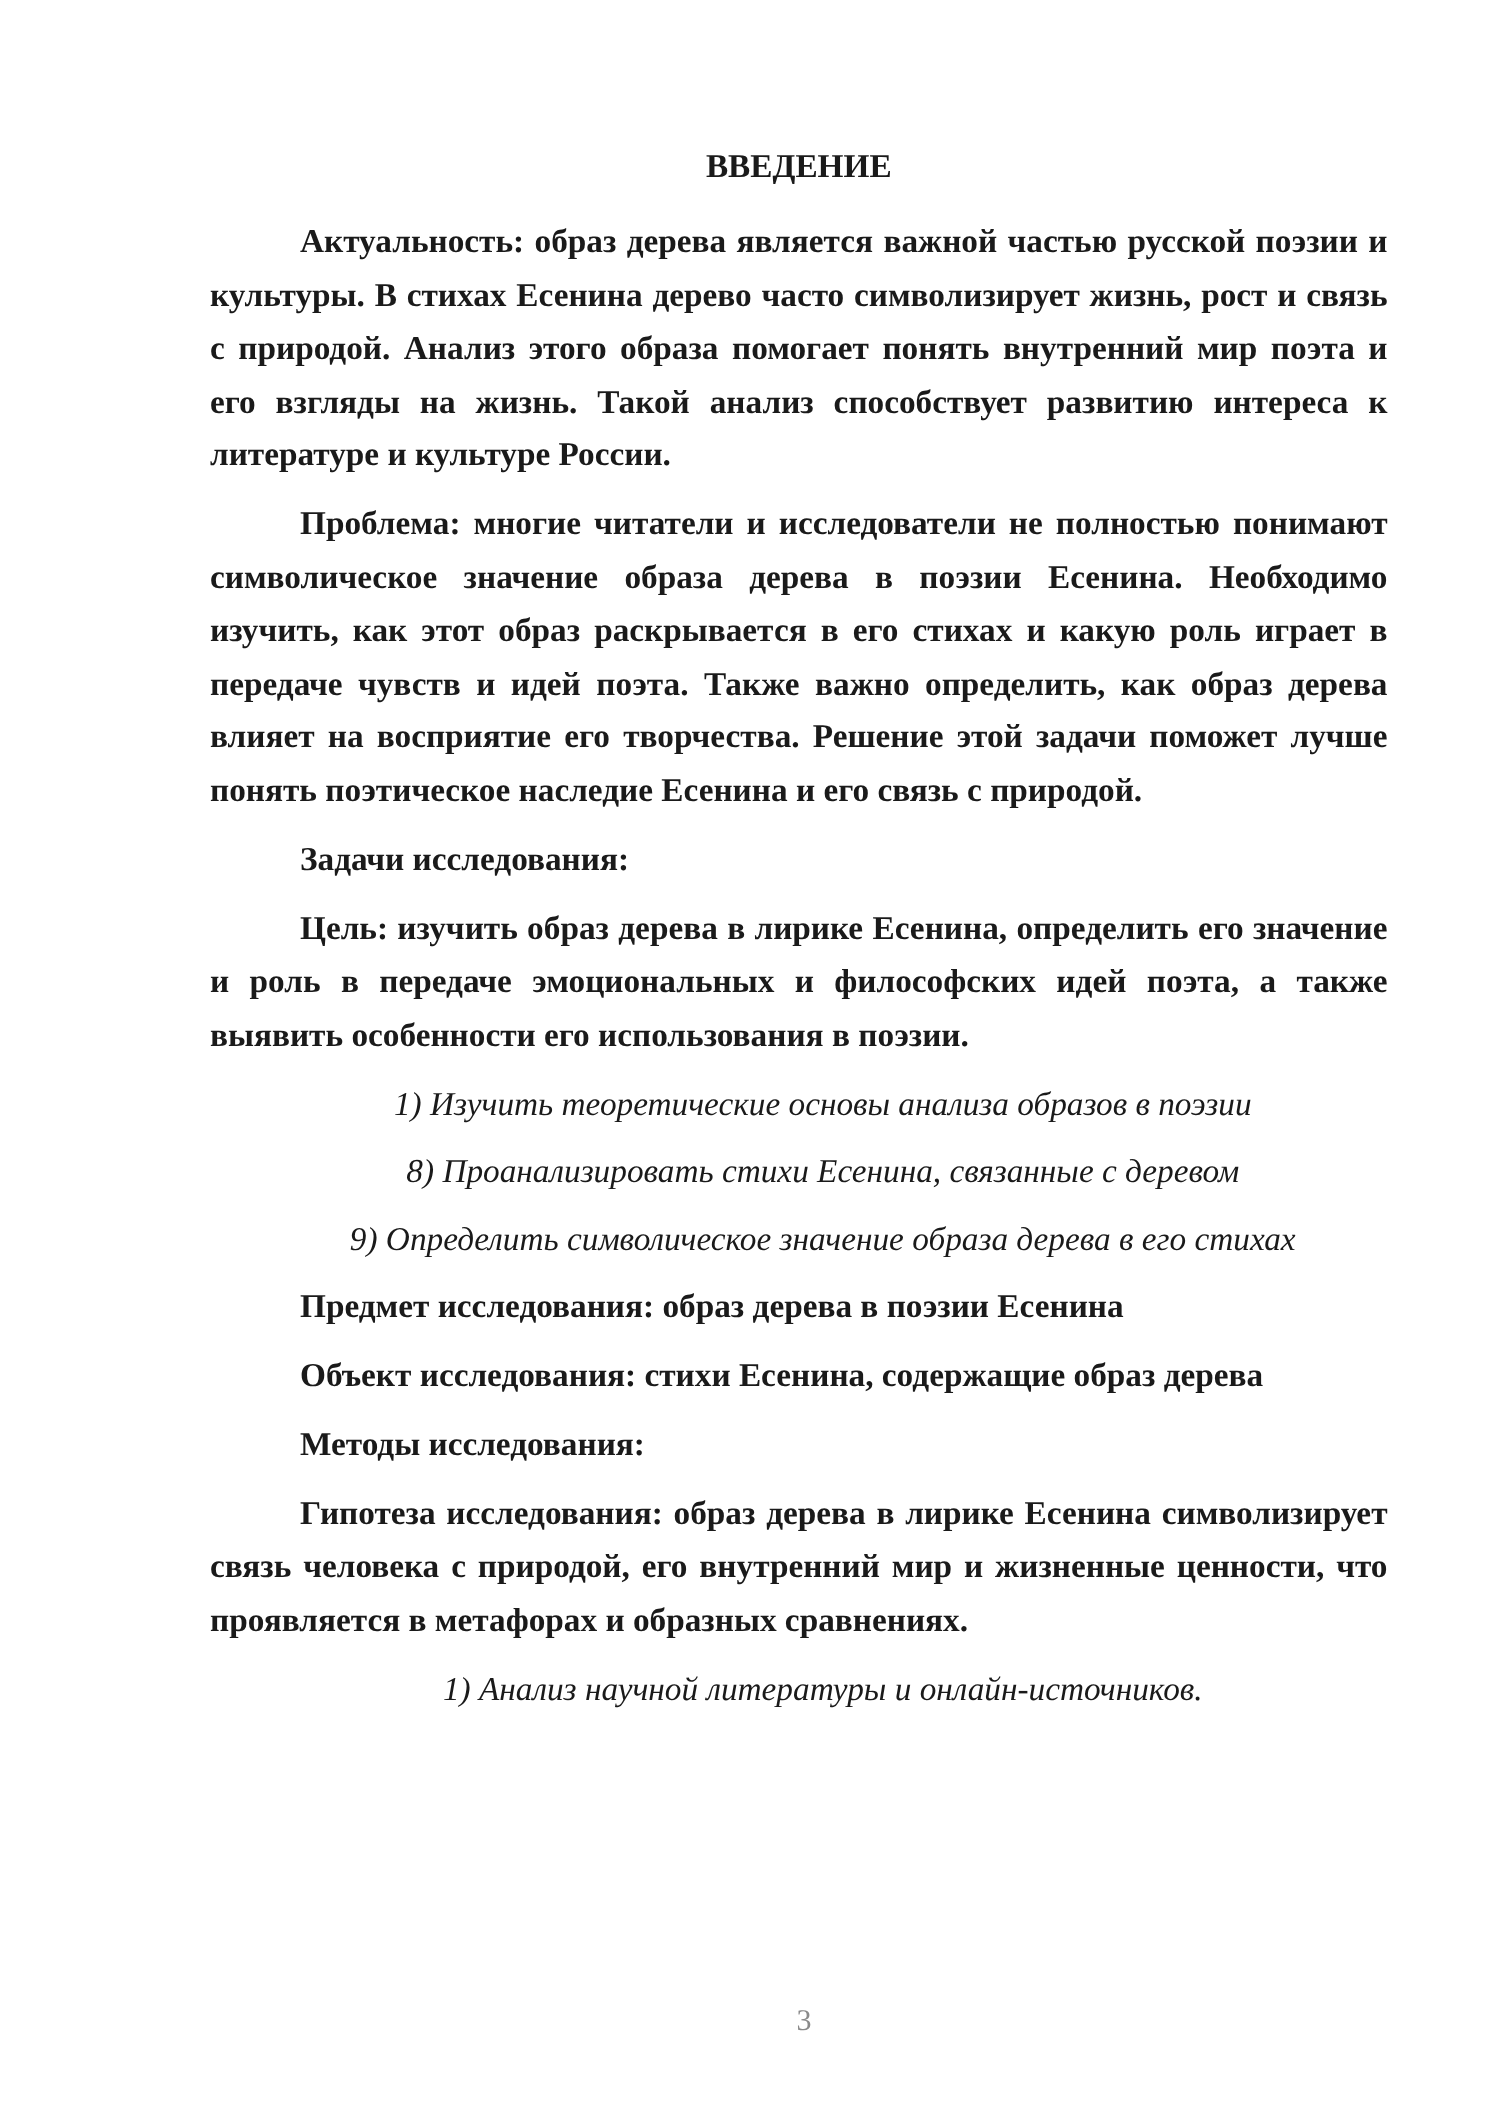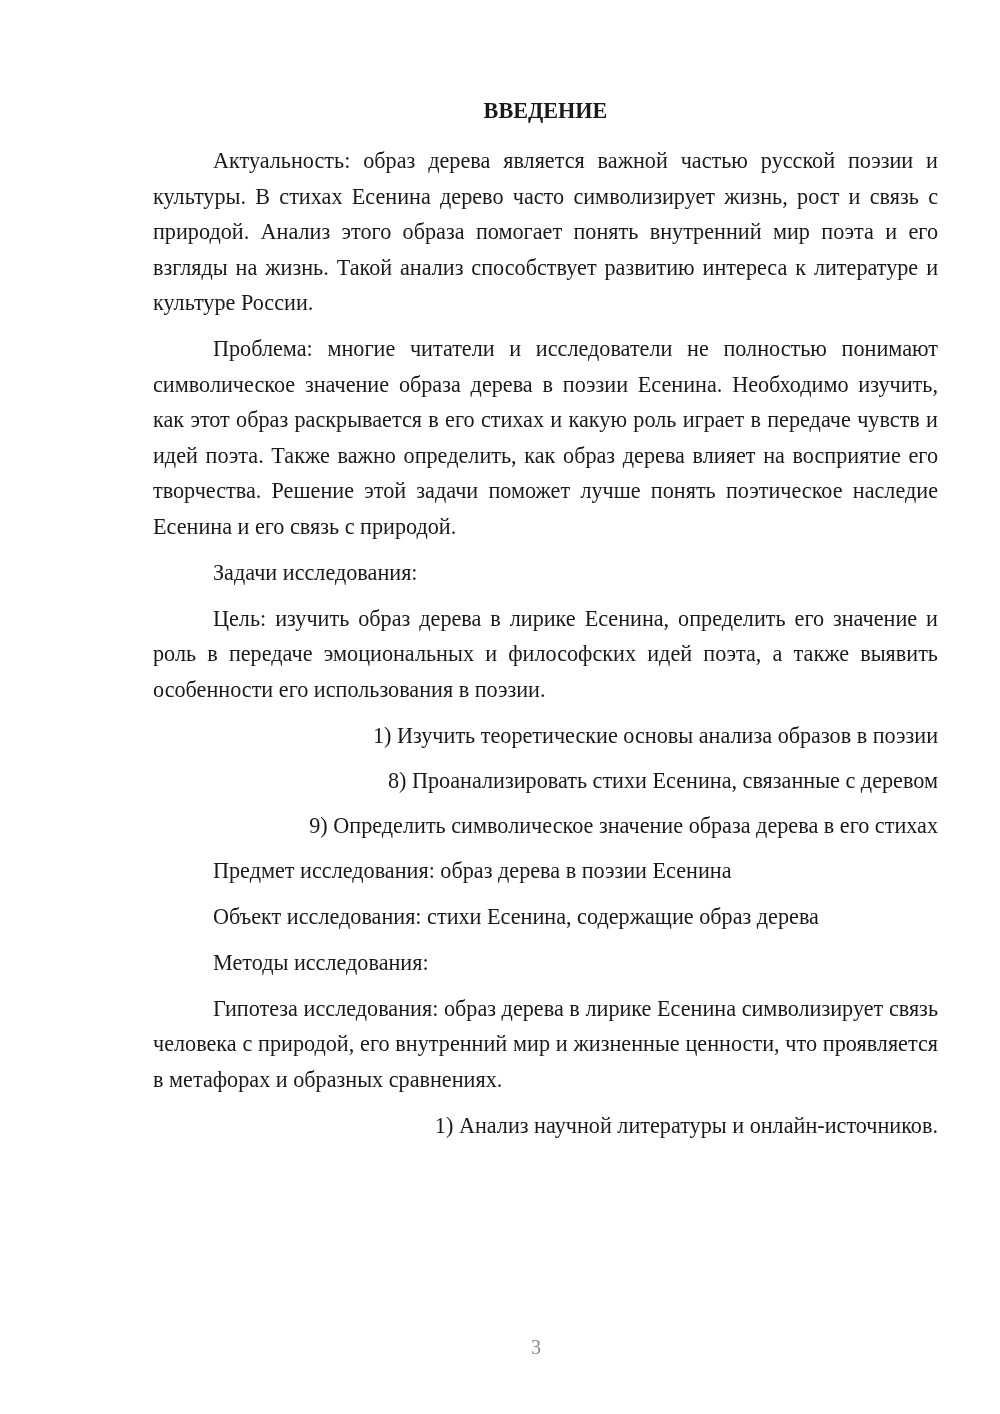--- a/index.html
+++ b/index.html
@@ -10,44 +10,46 @@
     body {
       width: 1000px;
       height: 1414px;
       position: relative;
       overflow: hidden;
       font-family: "Liberation Serif", "DejaVu Serif", serif;
       color: #1a1a1a;
     }
     .page {
       position: absolute;
-      left: 153px;
+      left: 140px;
       top: 96px;
       width: 785px;
       font-size: 22.2px;
       line-height: 35.5px;
     }
     .title {
       text-align: center;
       font-weight: bold;
       font-size: 22.2px;
       line-height: 30px;
       margin: 0 0 17px 0;
     }
     .para {
       margin: 0 0 10.5px 0;
       text-indent: 60px;
       text-align: justify;
+      font-weight: bold;
     }
     .para.single {
       text-align: left;
     }
     .list-item {
       margin: 0 0 9.5px 32px;
-      text-align: right;
+      text-align: center;
+      font-style: italic;
     }
     .page-number {
       position: absolute;
       left: 0;
       width: 1072px;
       top: 1336px;
       text-align: center;
       font-size: 20px;
       color: #8a8a8a;
     }

